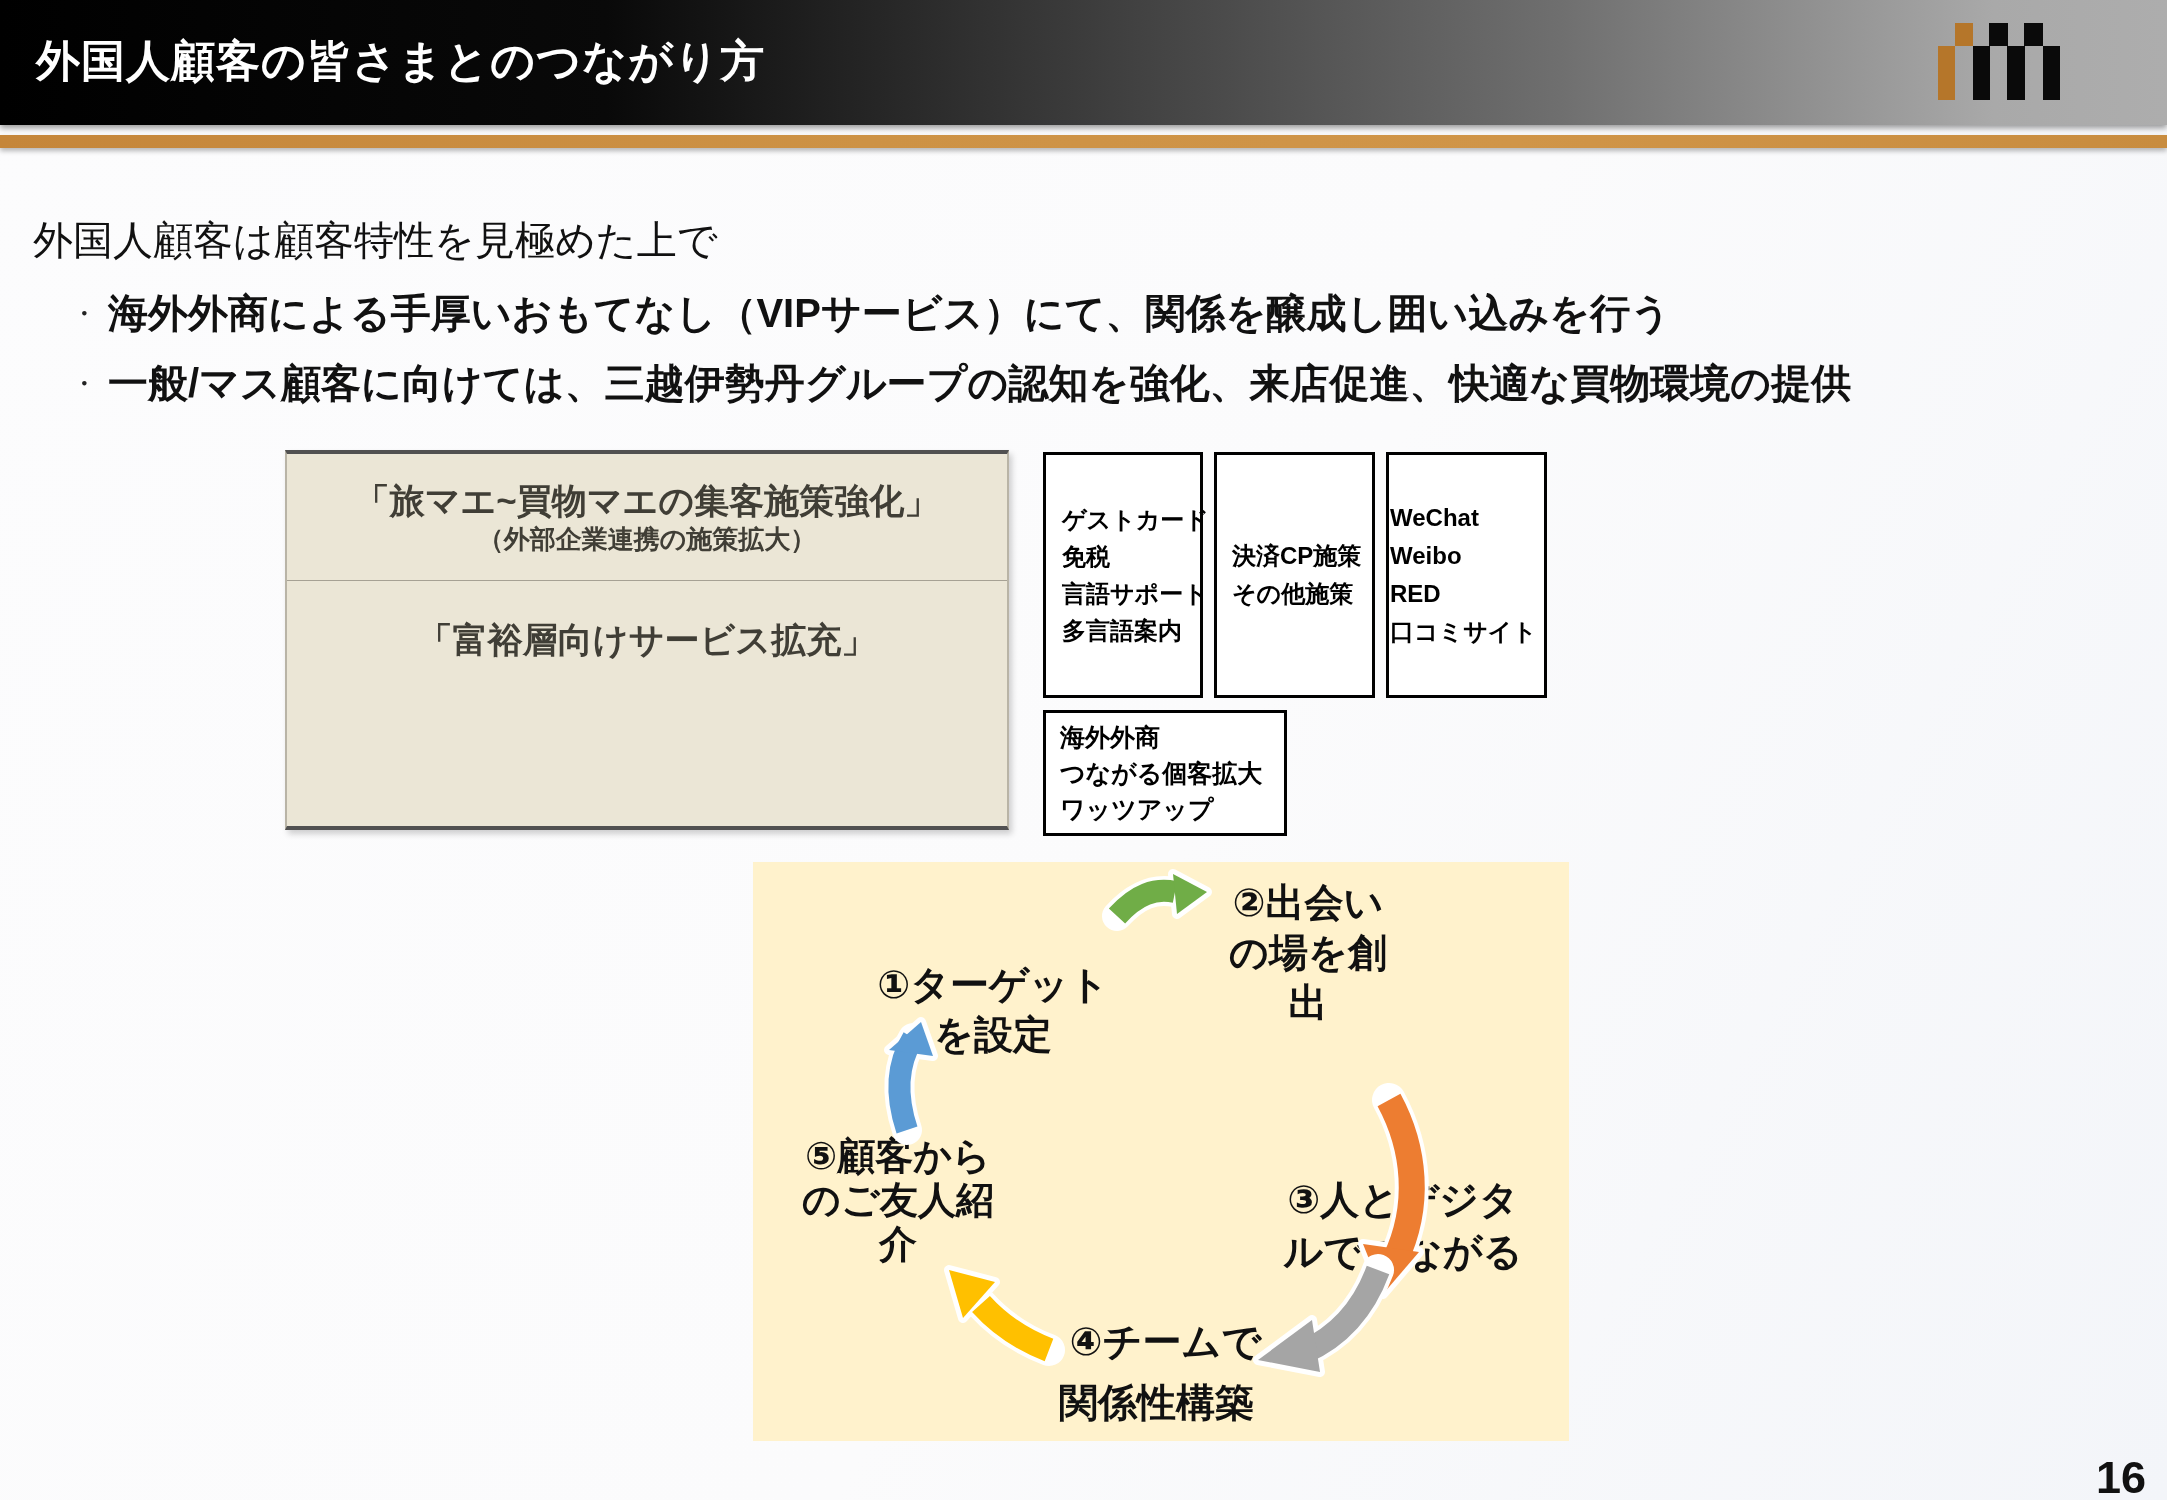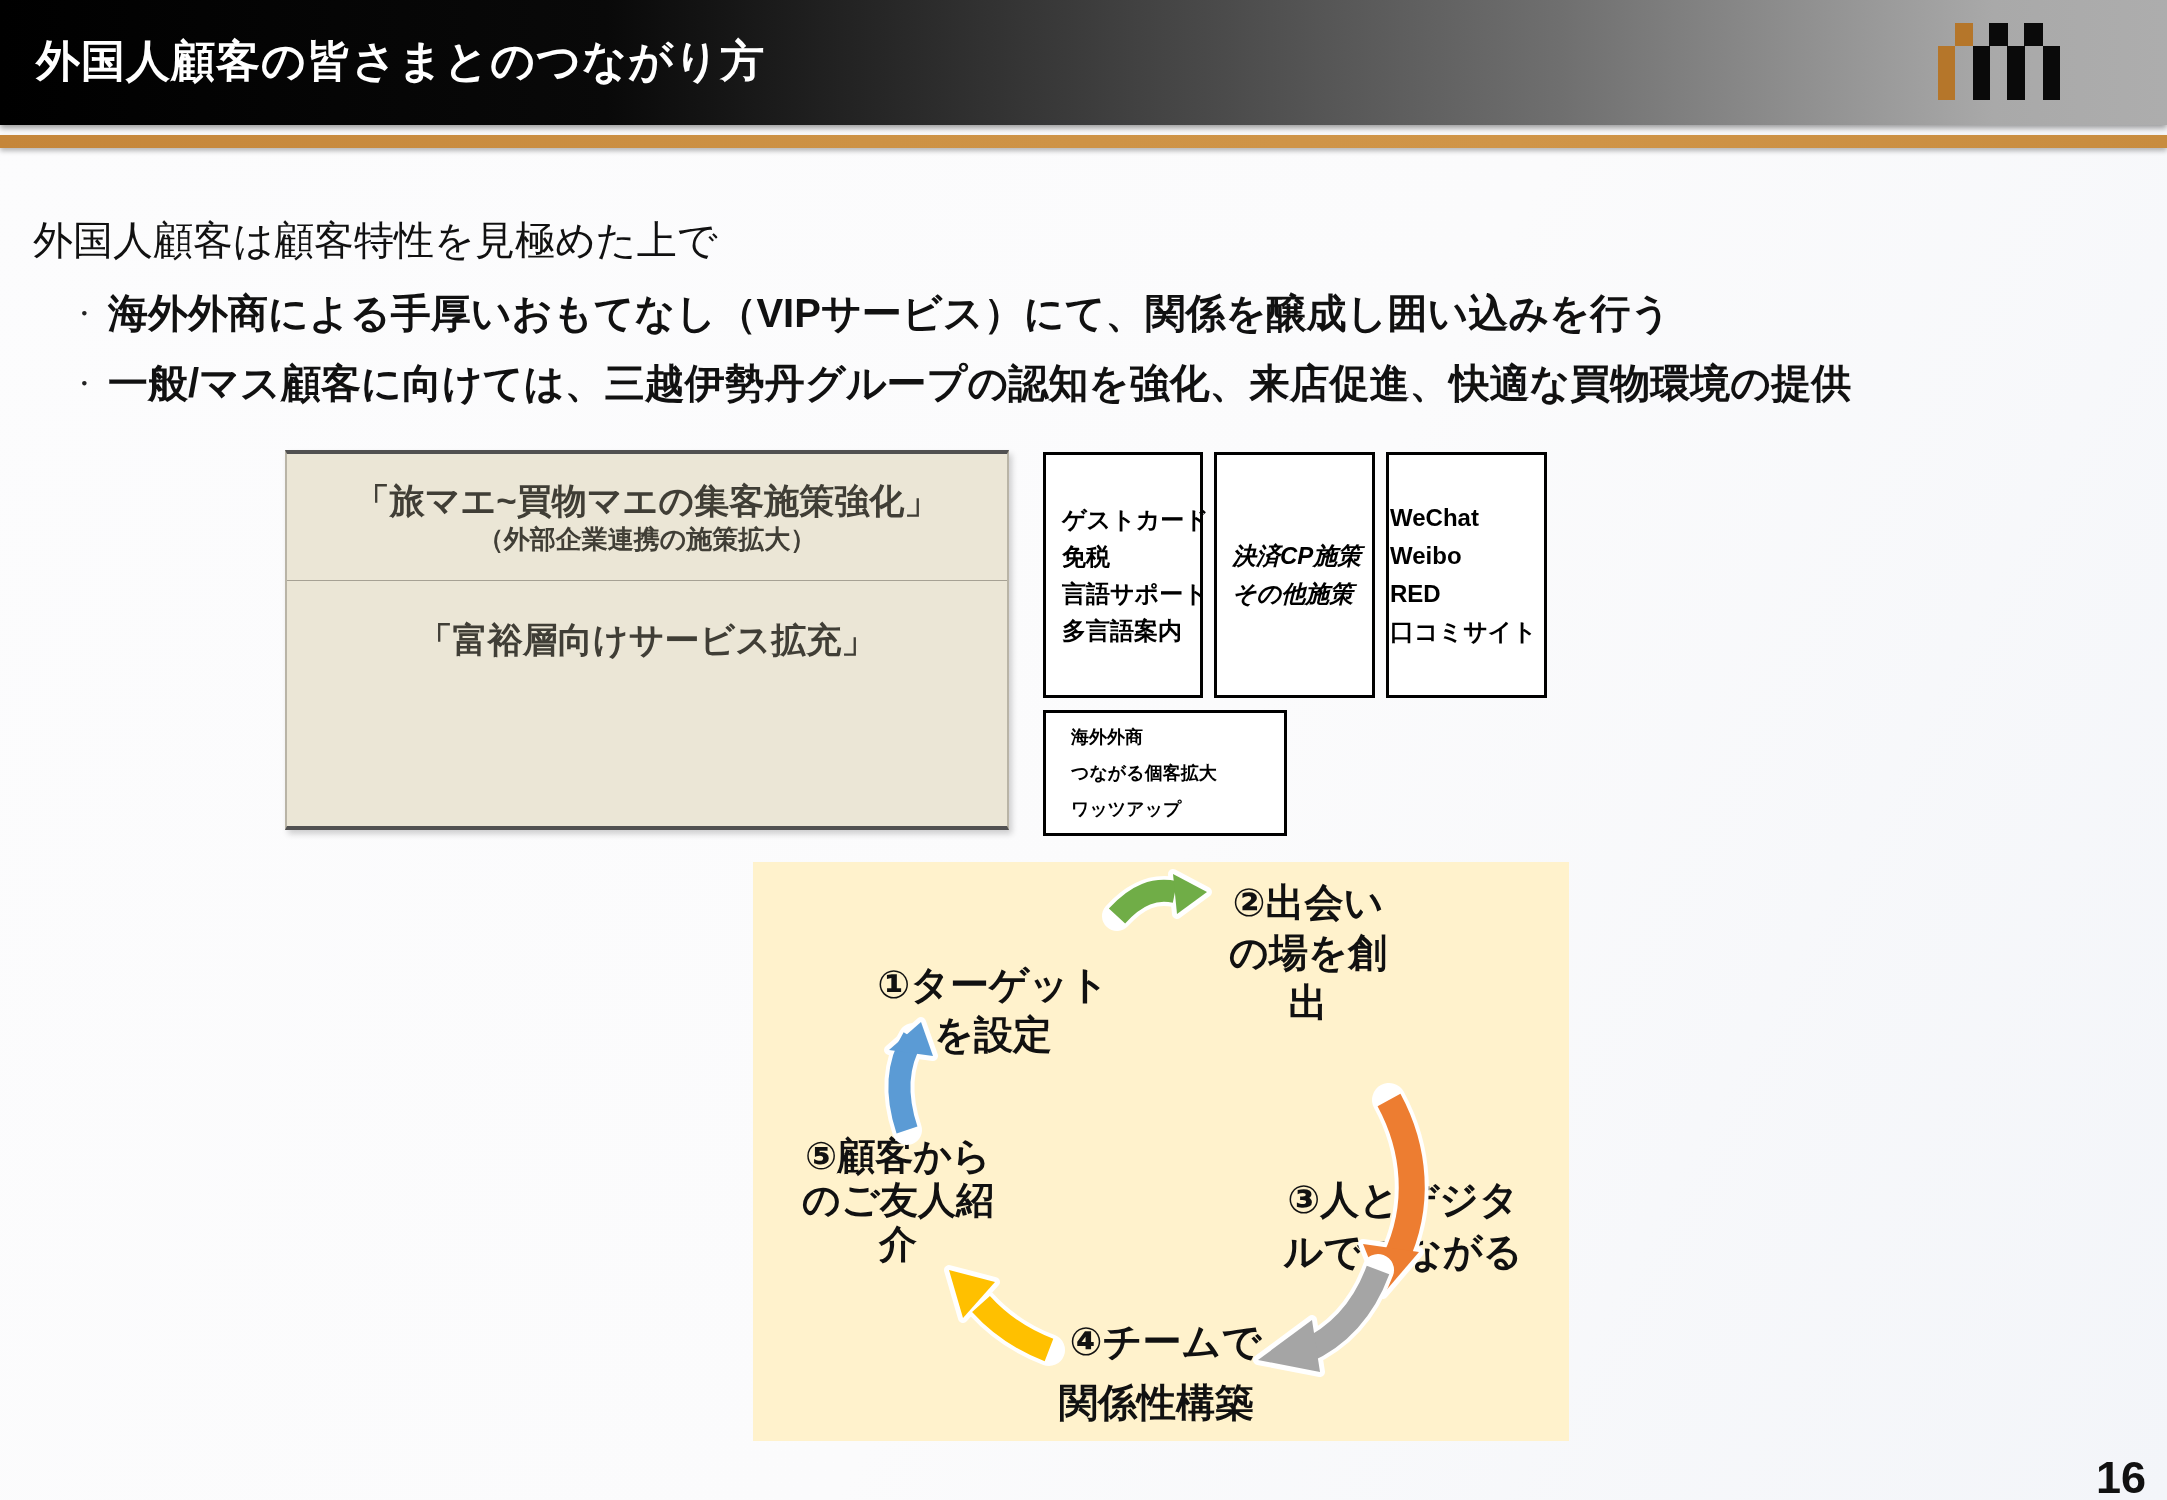--- a/index.html
+++ b/index.html
@@ -58,23 +58,23 @@
   .strategy .big{font-size:35px;font-weight:700;line-height:44px;white-space:nowrap;}
   .strategy .small{font-size:26px;font-weight:700;line-height:32px;white-space:nowrap;}
   
   .mbox{
     position:absolute;background:#fff;border:3px solid #000;box-sizing:border-box;
     display:flex;flex-direction:column;justify-content:center;
     font-weight:700;color:#000;
   }
   .mbox div{white-space:nowrap;}
   .mb1{left:1043px;top:452px;width:160px;height:246px;padding-left:16px;font-size:24px;line-height:37px;}
-  .mb2{left:1214px;top:452px;width:161px;height:246px;padding-left:15px;font-size:24px;line-height:38px;font-style:italic;}
+  .mb2{left:1214px;top:452px;width:161px;height:246px;padding-left:15px;font-size:24px;line-height:38px;}
   .mb3{left:1386px;top:452px;width:161px;height:246px;padding-left:1px;font-size:24px;line-height:38px;}
-  .mb4{left:1043px;top:710px;width:244px;height:126px;padding-left:25px;font-size:18px;line-height:36px;}
+  .mb4{left:1043px;top:710px;width:244px;height:126px;padding-left:14px;font-size:25px;line-height:36px;}
   
   .cycle-panel{position:absolute;left:753px;top:862px;width:816px;height:579px;background:#FFF2CC;}
   .cstep{position:absolute;text-align:center;font-weight:600;color:#111;font-size:39px;line-height:50px;}
   .cs1{left:100px;top:98px;width:280px;}
   .cs2{left:450px;top:16px;width:210px;}
   .cs3{left:495px;top:312px;width:310px;line-height:52px;}
   .cs4a{left:305px;top:455px;width:215px;}
   .cs4b{left:296px;top:516px;width:215px;}
   .cs5{left:30px;top:272px;width:230px;font-size:38px;line-height:44px;}
   .arrow{position:absolute;overflow:visible;}

